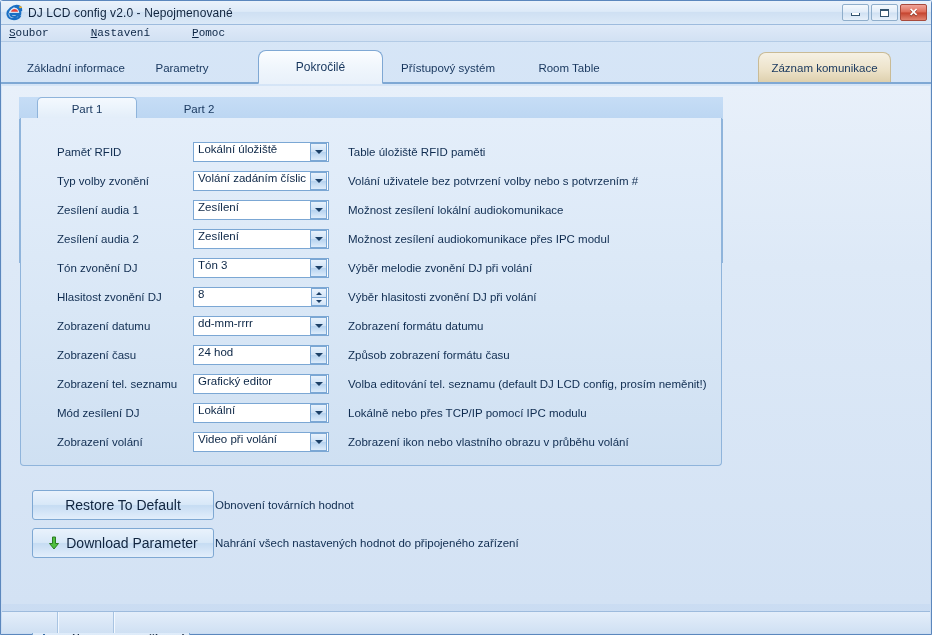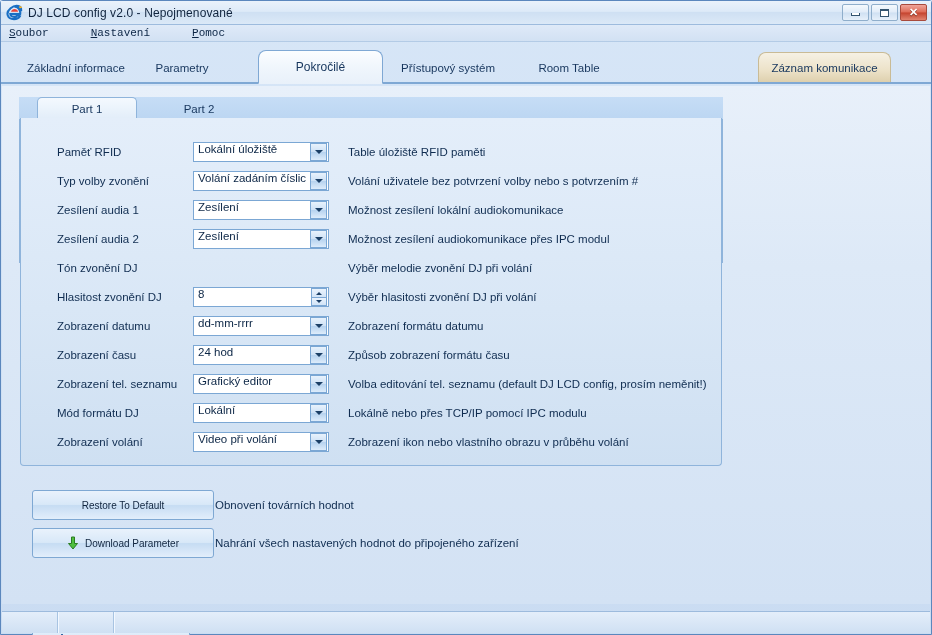--- a/index.html
+++ b/index.html
@@ -227,21 +227,21 @@
 
   
   .act-btn {
     position: absolute;
     width: 182px; height: 30px;
     border: 1px solid #7ea8d3;
     border-radius: 3px;
     background: linear-gradient(to bottom, #e9f2fc 0%, #d8e8f8 48%, #c6dcf3 52%, #e2eefb 100%);
     display: flex; align-items: center; justify-content: center;
     gap: 6px;
-    font-size: 10px; color: #10243e;
+    font-size: 14px; color: #10243e;
     cursor: default;
   }
   .act-btn.small { width: 158px; height: 30px; margin-top: 44px; }
 
   .arrow-dn-green, .arrow-up-blue {
     width: 12px; height: 14px; position: relative; flex: 0 0 auto;
   }
 
   
   #statusbar {
@@ -365,20 +365,26 @@
           <div class="ctrl">
             <div class="ctrl-value">Zesílení</div>
             <div class="combo-arrow">
               <span class="tri"></span>
             </div>
           </div>
           <div class="row-desc">Možnost zesílení audiokomunikace přes IPC modul</div>
         </div>
         <div class="row" style="top: 139px;">
           <div class="row-label">Tón zvonění DJ</div>
+          <div class="ctrl">
+            <div class="ctrl-value">Tón 3</div>
+            <div class="combo-arrow">
+              <span class="tri"></span>
+            </div>
+          </div>
           <div class="row-desc">Výběr melodie zvonění DJ při volání</div>
         </div>
         <div class="row" style="top: 168px;">
           <div class="row-label">Hlasitost zvonění DJ</div>
           <div class="ctrl">
             <div class="ctrl-value">8</div>
             <div class="spin">
               <div class="spin-half">
                 <span class="tri-up"></span>
               </div>
@@ -413,21 +419,21 @@
           <div class="row-label">Zobrazení tel. seznamu</div>
           <div class="ctrl">
             <div class="ctrl-value">Grafický editor</div>
             <div class="combo-arrow">
               <span class="tri"></span>
             </div>
           </div>
           <div class="row-desc">Volba editování tel. seznamu (default DJ LCD config, prosím neměnit!)</div>
         </div>
         <div class="row" style="top: 284px;">
-          <div class="row-label">Mód formátu DJ</div>
+          <div class="row-label">Mód zesílení DJ</div>
           <div class="ctrl">
             <div class="ctrl-value">Lokální</div>
             <div class="combo-arrow">
               <span class="tri"></span>
             </div>
           </div>
           <div class="row-desc">Lokálně nebo přes TCP/IP pomocí IPC modulu</div>
         </div>
         <div class="row" style="top: 313px;">
           <div class="row-label">Zobrazení volání</div>

